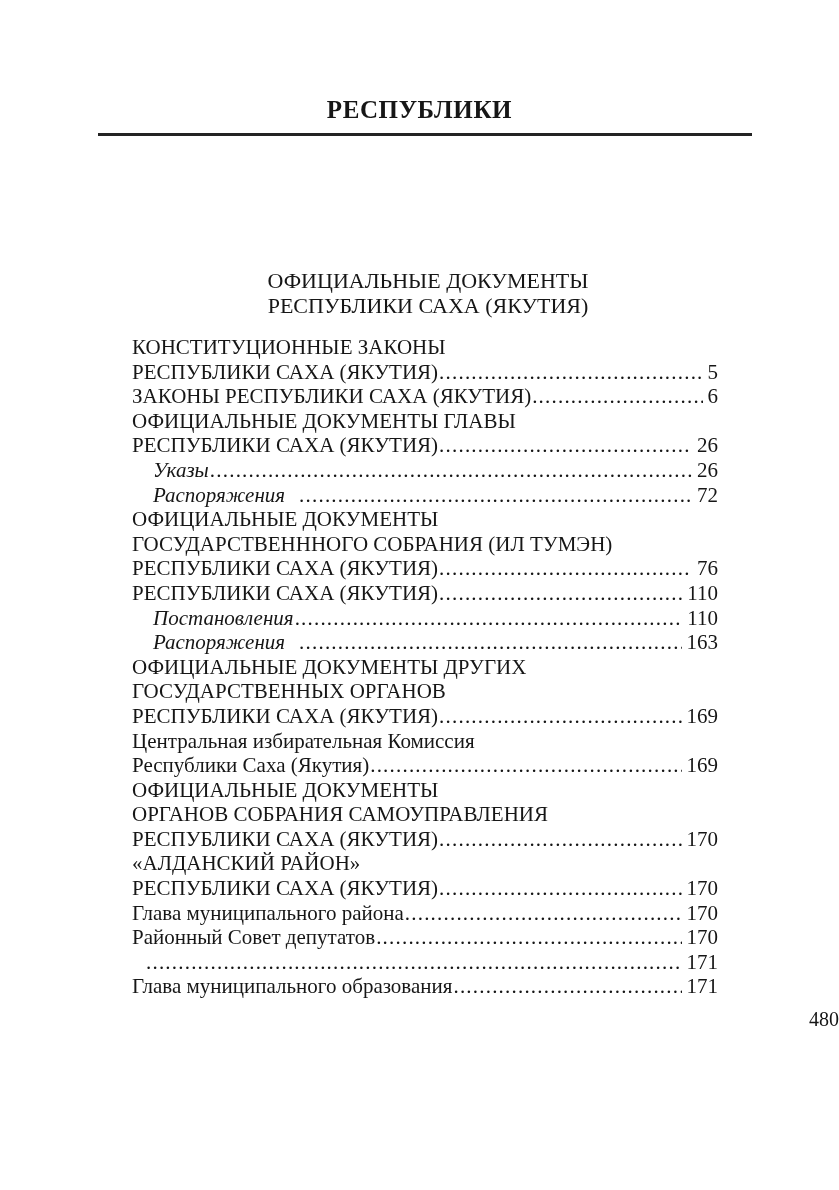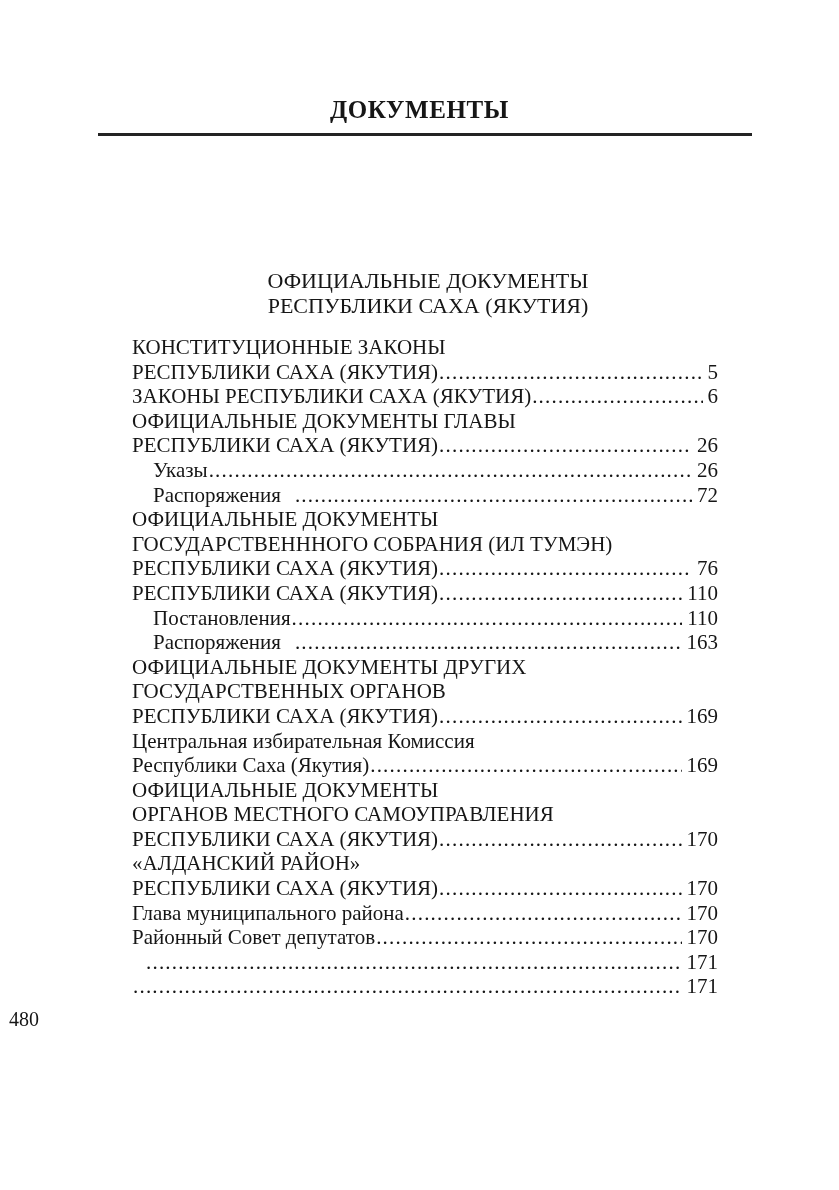--- a/index.html
+++ b/index.html
@@ -35,43 +35,42 @@
   }
   .toc {
     margin: 17px 0 0 132px;
     width: 586px;
     font-size: 21px;
     line-height: 24.6px;
   }
   .row { display: flex; align-items: center; }
   .row .label { white-space: nowrap; }
   .row.sub { padding-left: 21px; }
-  .row.sub .label { }
+  .row.sub .label { font-style: italic; }
   .leader {
     flex: 1;
     overflow: hidden;
     white-space: nowrap;
     letter-spacing: 1.2px;
     padding-left: 1px;
     min-width: 0;
   }
   .leader.gap { padding-left: 14px; }
   .num { padding-left: 5px; }
   .folio {
     margin-top: 9px;
-    text-align: left;
+    text-align: right;
     font-size: 20px;
-    margin-left: 9px;
   }
 </style>
 </head>
 <body>
 
 <div class="page">
-  <div class="doc-title">ДОКУМЕНТЫ</div>
+  <div class="doc-title">РЕСПУБЛИКИ</div>
 
   <div class="title-rule"></div>
 
   <div class="section-heading">
       <div>ОФИЦИАЛЬНЫЕ ДОКУМЕНТЫ</div>
       <div>РЕСПУБЛИКИ САХА (ЯКУТИЯ)</div>
     </div>
 
   <div class="toc">
       <div class="row">
@@ -147,21 +146,21 @@
       </div>
       <div class="row plain">
         <span class="label">Республики Саха (Якутия)</span>
         <span class="leader">........................................................................................................................................................................................................</span>
         <span class="num">169</span>
       </div>
       <div class="row">
         <span class="label">ОФИЦИАЛЬНЫЕ ДОКУМЕНТЫ</span>
       </div>
       <div class="row">
-        <span class="label">ОРГАНОВ МЕСТНОГО САМОУПРАВЛЕНИЯ</span>
+        <span class="label">ОРГАНОВ СОБРАНИЯ САМОУПРАВЛЕНИЯ</span>
       </div>
       <div class="row">
         <span class="label">РЕСПУБЛИКИ САХА (ЯКУТИЯ)</span>
         <span class="leader">........................................................................................................................................................................................................</span>
         <span class="num">170</span>
       </div>
       <div class="row">
         <span class="label">«АЛДАНСКИЙ РАЙОН»</span>
       </div>
       <div class="row">
@@ -177,19 +176,20 @@
       <div class="row plain">
         <span class="label">Районный Совет депутатов</span>
         <span class="leader">........................................................................................................................................................................................................</span>
         <span class="num">170</span>
       </div>
       <div class="row plain">
         <span class="leader gap">........................................................................................................................................................................................................</span>
         <span class="num">171</span>
       </div>
       <div class="row plain">
+        <span class="label">Глава муниципального образования</span>
         <span class="leader">........................................................................................................................................................................................................</span>
         <span class="num">171</span>
       </div>
     </div>
 
   <div class="folio">480</div>
 </div>
 
 </body></html>

